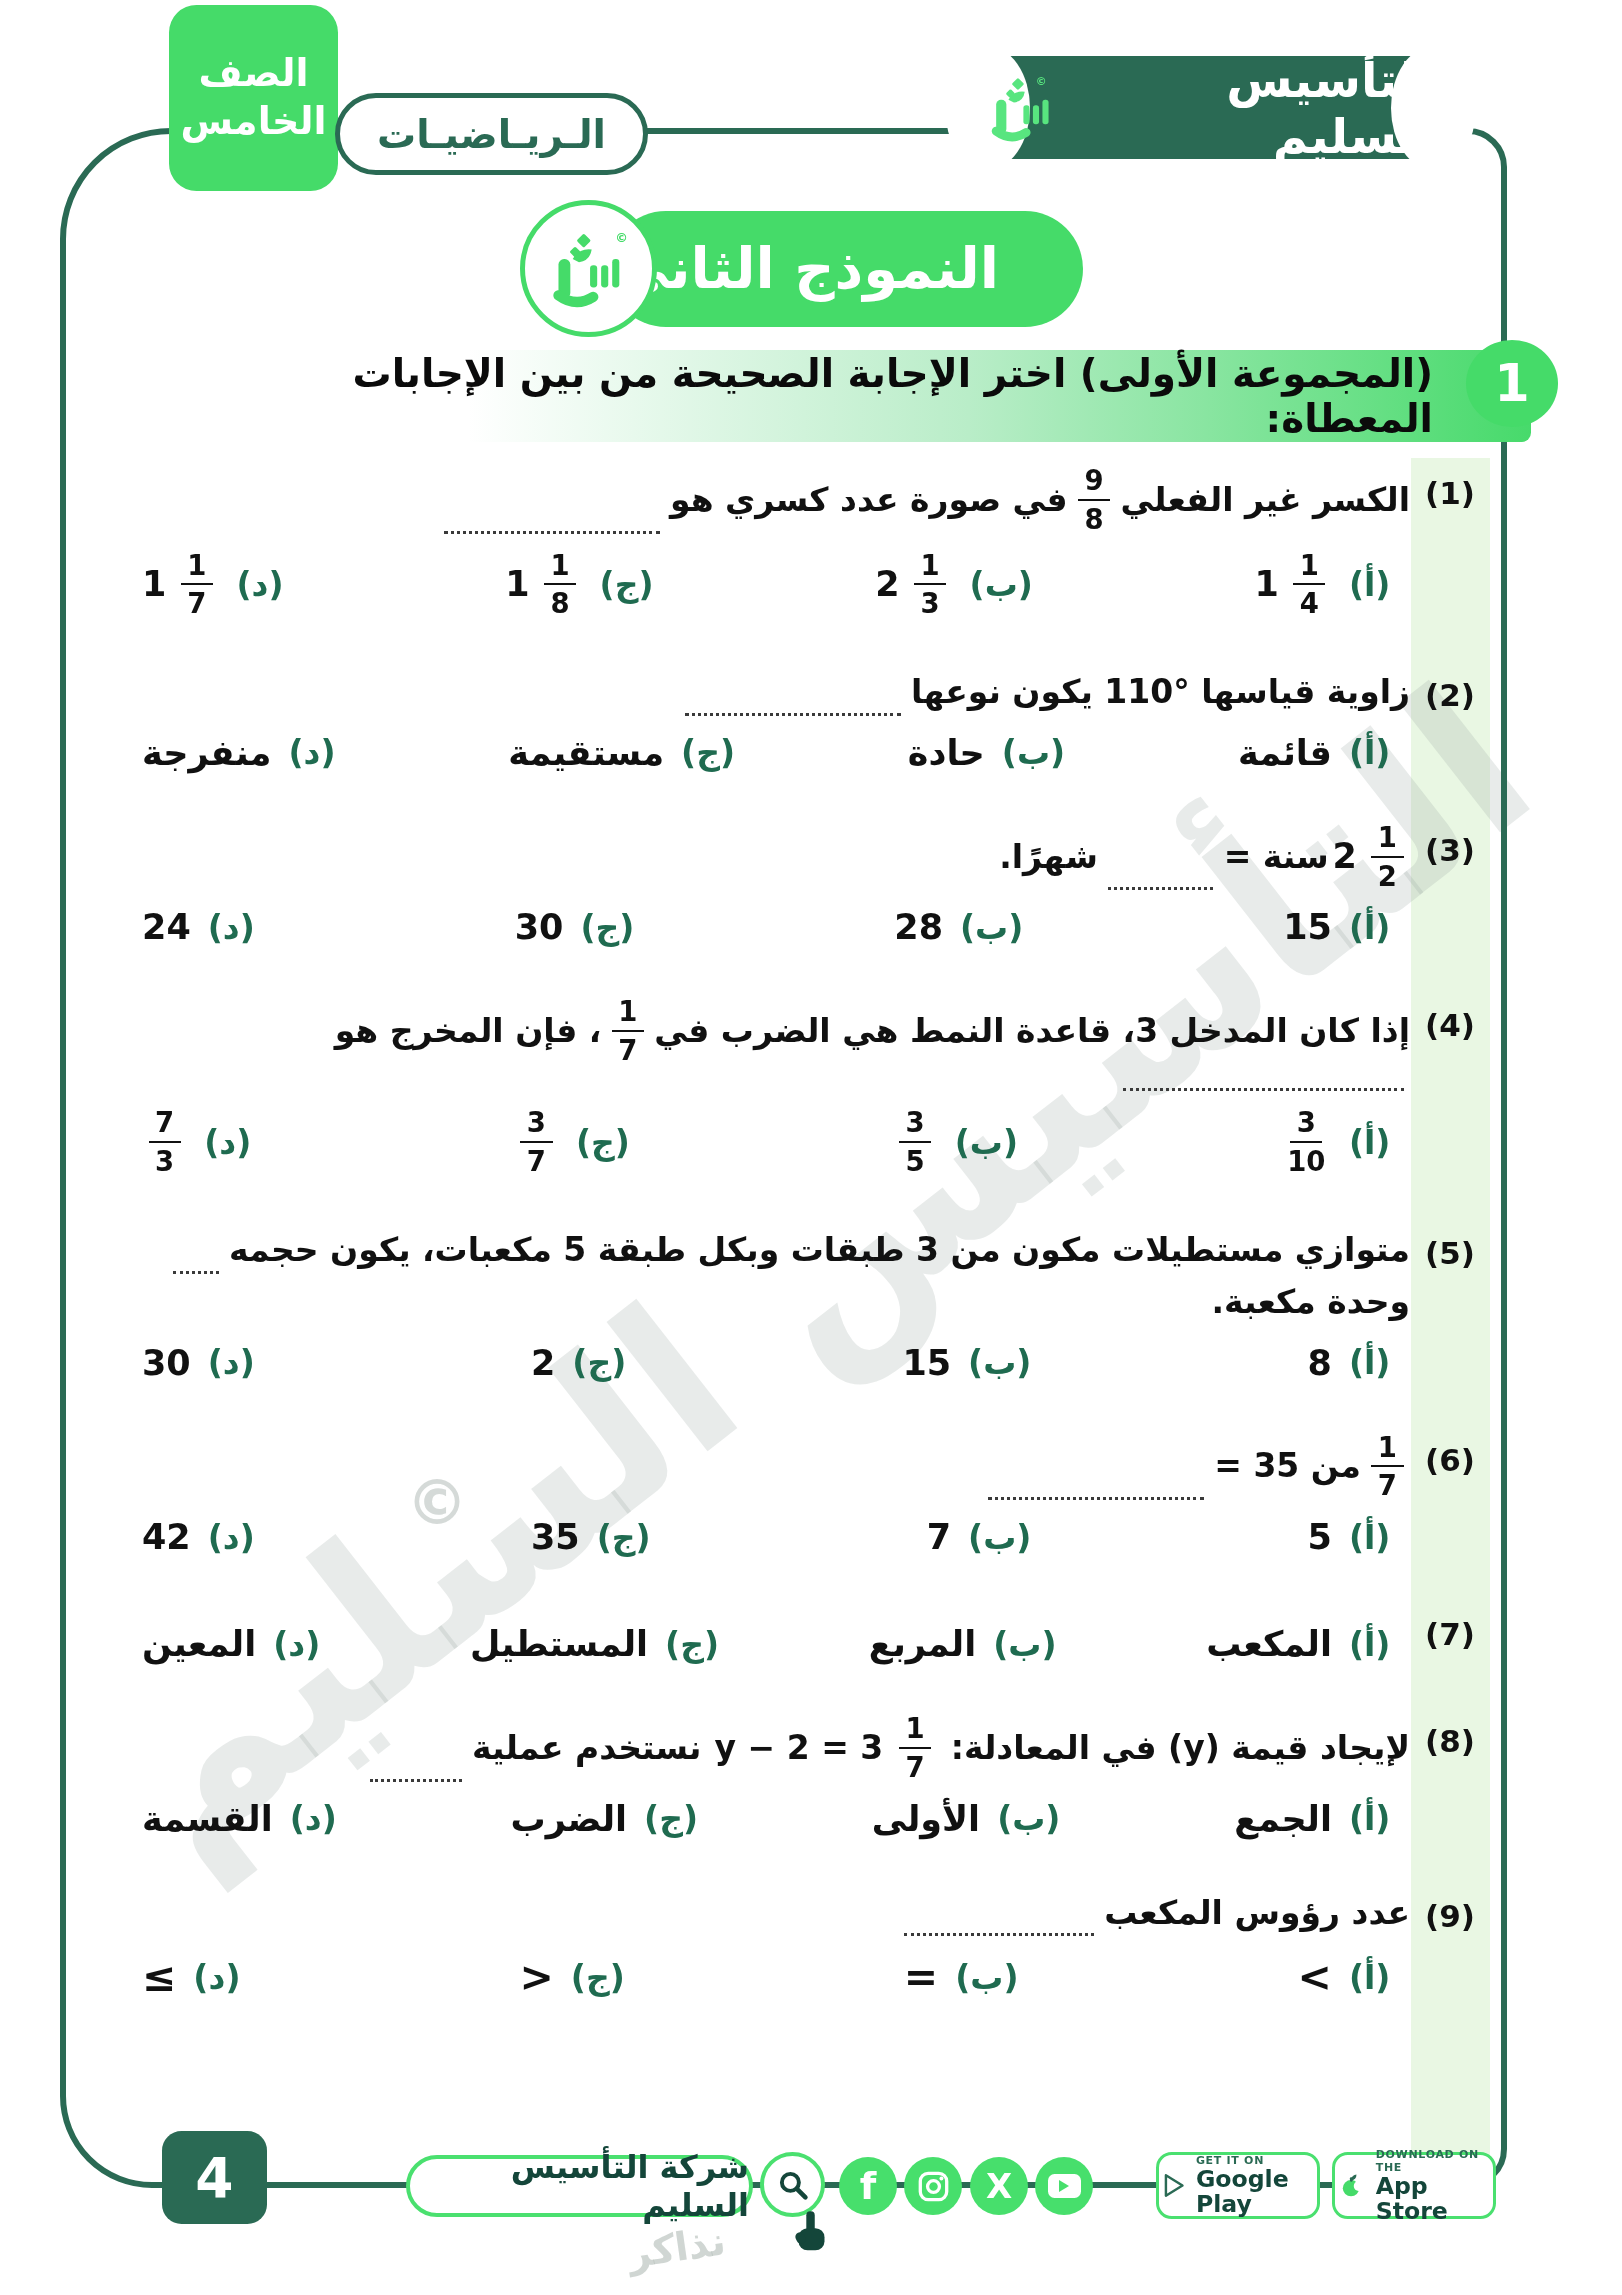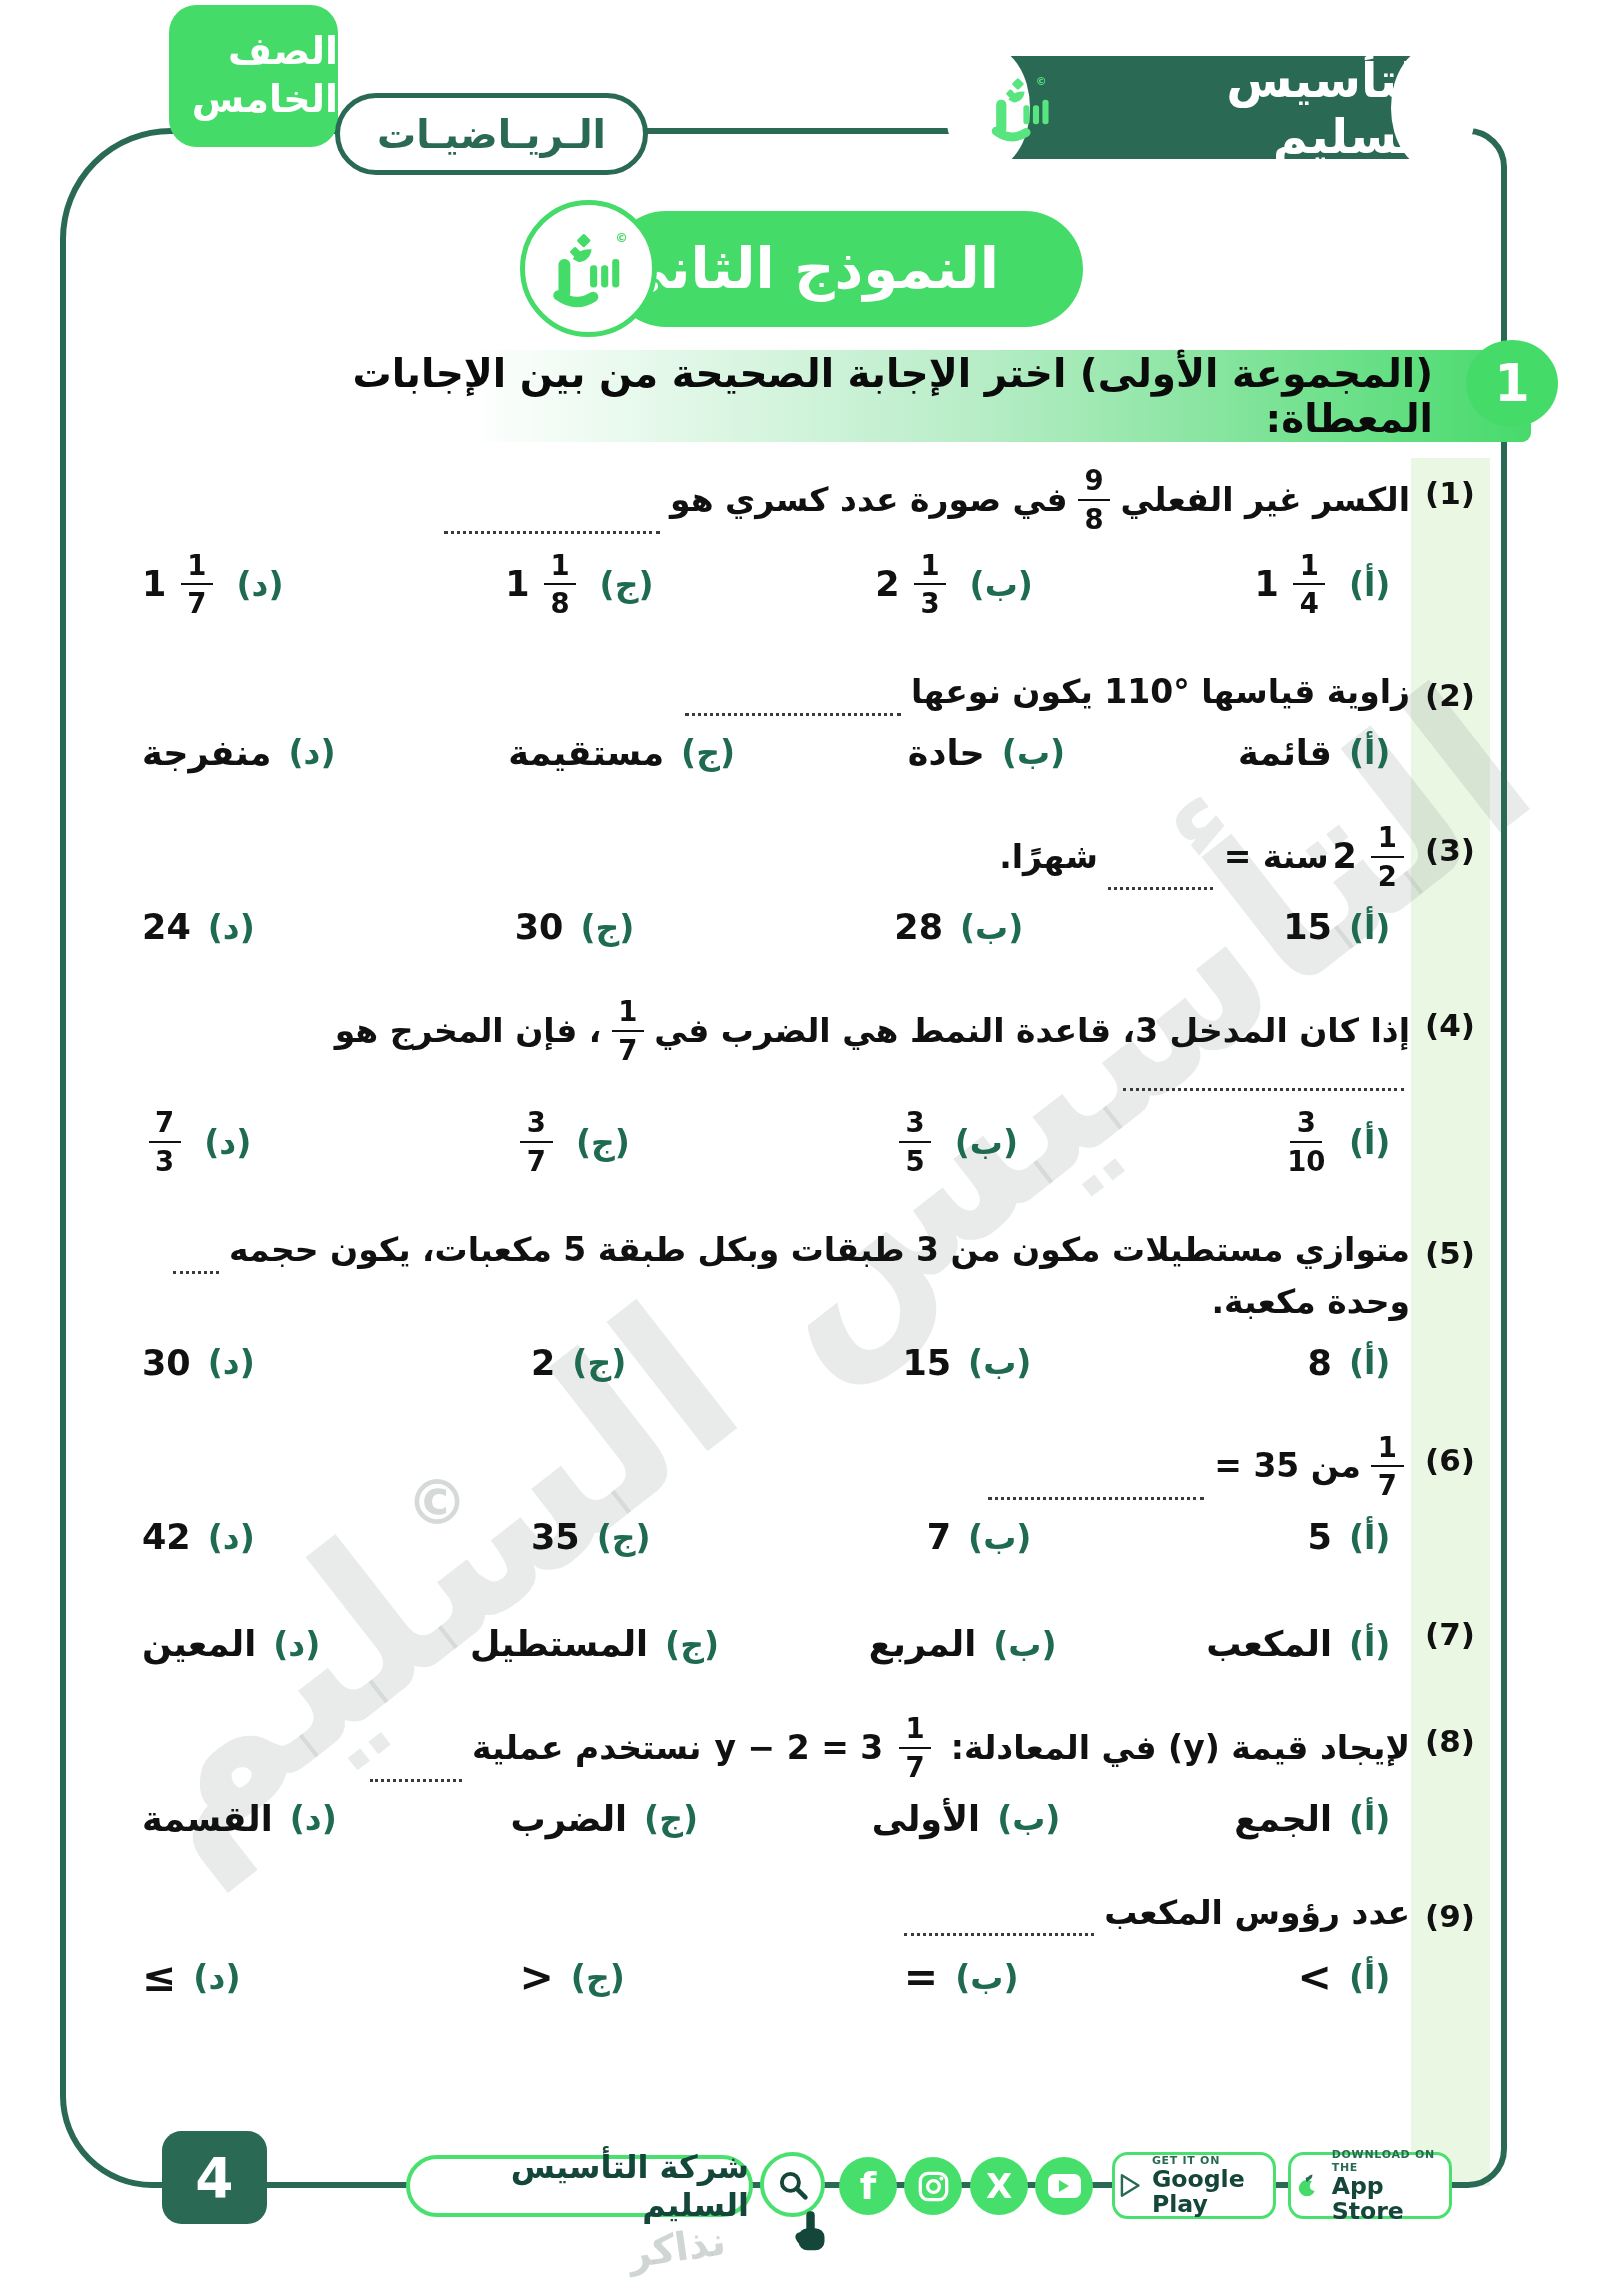--- a/index.html
+++ b/index.html
@@ -18,22 +18,22 @@
   .watermark{
     position:absolute;left:-98px;top:1145px;width:1832px;text-align:center;z-index:0;
     font-size:216px;color:rgba(150,163,158,0.22);transform:rotate(-38deg);white-space:nowrap;
     pointer-events:none;
   }
   .watermark2{position:absolute;left:628px;top:2225px;font-size:39px;color:rgba(150,163,158,0.45);z-index:3;transform:rotate(-8deg);}
   .copy-faint{position:absolute;left:406px;top:1466px;font-size:62px;color:rgba(150,163,158,0.4);z-index:0;}
 
   
   .grade-badge{
-    position:absolute;left:169px;top:5.2px;width:169px;height:142px;background:#45DB69;border-radius:27.5px;
-    z-index:3;display:flex;flex-direction:column;align-items:flex-start;justify-content:center;gap:6.5px;
+    position:absolute;left:169px;top:5.2px;width:169px;height:186px;background:#45DB69;border-radius:27.5px;
+    z-index:3;display:flex;flex-direction:column;align-items:center;justify-content:center;gap:6.5px;
     color:#fff;font-size:38px;direction:rtl;text-align:center;line-height:1.1;
   }
   .subject-pill{
     position:absolute;left:335px;top:93px;width:313px;height:82px;background:#fff;
     border:5.9px solid #2A6A54;border-radius:42px;z-index:3;display:flex;align-items:center;justify-content:center;
     color:#2A6A54;font-size:39px;direction:rtl;box-sizing:border-box;
   }
   .brand-banner{
     position:absolute;left:988px;top:56px;width:445px;height:103px;background:#2A6A54;z-index:3;
     display:flex;align-items:center;justify-content:center;gap:14.4px;direction:rtl;
@@ -110,21 +110,21 @@
     display:flex;align-items:center;justify-content:center;color:#fff;
   }
   .soc.fb{left:839px;font-size:38px;}
   .soc.ig{left:904px;}
   .soc.x{left:970px;font-size:34px;}
   .soc.yt{left:1035px;}
   .yt-box{width:33px;height:23.6px;background:#fff;border-radius:6.5px;display:flex;align-items:center;justify-content:center;}
   .yt-tri{width:0;height:0;border-left:10.5px solid #47DF6C;border-top:6.5px solid transparent;border-bottom:6.5px solid transparent;}
   .store-badge{
     position:absolute;top:2152px;height:67px;background:#fff;border:3.9px solid #4AE06F;border-radius:15.7px;z-index:4;
-    box-sizing:border-box;display:flex;align-items:center;justify-content:center;gap:10.5px;padding:0 4px;
+    box-sizing:border-box;display:flex;align-items:center;justify-content:center;gap:10.5px;padding:0 4px;margin-left:44px;
   }
   .store-badge .t-small{font-size:11px;color:#2A6A54;display:block;letter-spacing:0.7px;}
   .store-badge .t-big{font-size:23.6px;color:#14463A;display:block;line-height:1.05;}
   .gp{left:1112px;width:164px;}
   .as{left:1288px;width:164px;}
 </style>
 </head>
 <body>
 
 <div class="numstrip"></div>

